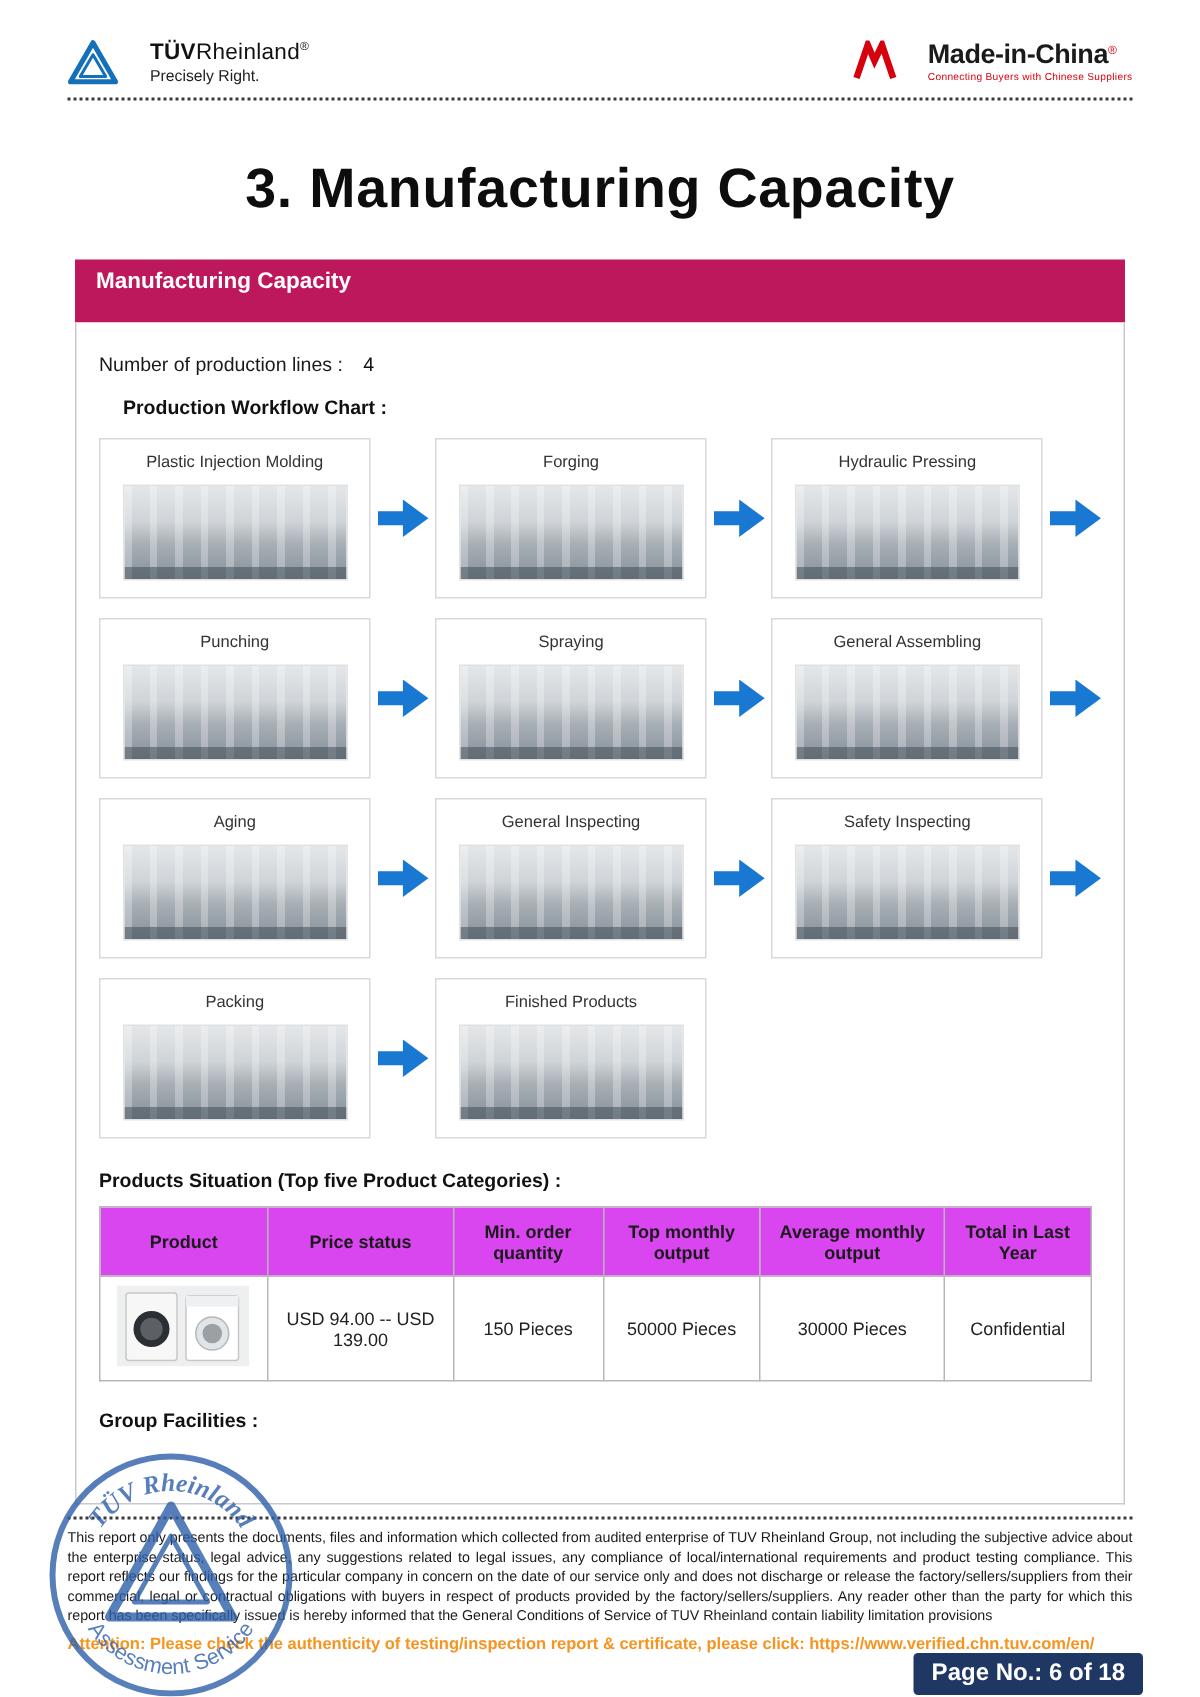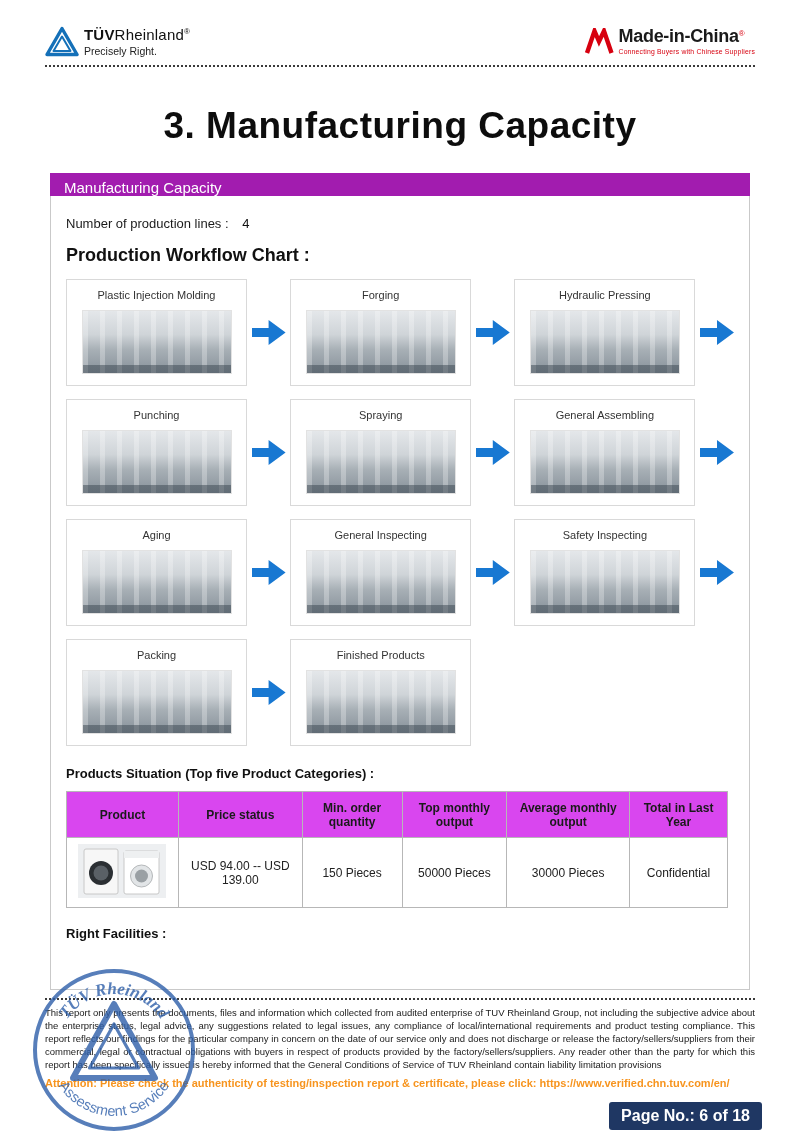--- a/index.html
+++ b/index.html
@@ -6,43 +6,43 @@
   body {
     width: 800px; height: 1131px; margin: 0 auto;
     background: #ffffff; color: #111;
     font-family: "Liberation Sans", sans-serif;
     position: relative; overflow: hidden;
   }
   .page { position: relative; width: 800px; height: 1131px; }
 
   
   .header { display: flex; justify-content: space-between; align-items: flex-start; padding: 26px 45px 0 45px; }
-  .logo-block { display: flex; align-items: flex-end; gap: 5px; }
+  .logo-block { display: flex; align-items: center; gap: 21px; }
   .tuv-text .brand { font-size: 15px; letter-spacing: .2px; }
   .tuv-text .brand b { font-weight: bold; }
   .tuv-text .reg { font-size: 8px; vertical-align: super; }
   .tuv-text .tagline { font-size: 10.5px; color: #222; margin-top: 2px; }
   .mic-text { text-align: left; }
   .mic-text .brand { font-size: 18px; font-weight: bold; color: #1a1a1a; letter-spacing: -0.3px; }
   .mic-text .reg { font-size: 8px; vertical-align: super; color: #d7000f; }
   .mic-text .tagline { font-size: 6.8px; color: #d7000f; margin-top: 1px; letter-spacing: .2px; }
   .dotted-rule { margin: 8px 45px 0 45px; border-top: 2px dotted #3a3a3a; height: 0; }
 
   
   .page-title { text-align: center; font-size: 37px; font-weight: bold; margin-top: 38px; letter-spacing: .5px; color: #0d0d0d; }
 
   
   .box { width: 700px; margin: 26px auto 0 auto; }
-  .box-bar { background: #a21caf; color: #fff; font-size: 15px; font-weight: normal; height: 23px; line-height: 30px; padding-left: 14px; }
+  .box-bar { background: #be185d; color: #fff; font-size: 15px; font-weight: bold; height: 42px; line-height: 30px; padding-left: 14px; }
   .box-body { border: 1px solid #c9c9c9; border-top: none; background: #fff; padding: 14px 15px 48px 15px; }
 
   .field-line { margin-top: 6px; font-size: 13px; }
   .field-label { font-weight: normal; color: #1a1a1a; }
   .field-value { margin-left: 10px; font-weight: normal; }
-  .wf-title { margin-top: 14px; font-size: 18px; font-weight: bold; }
+  .wf-title { margin-top: 14px; font-size: 13px; font-weight: bold; margin-left: 16px; }
 
   
   .wf-row {
     display: grid;
     grid-template-columns: 181px 34px 181px 34px 181px 34px;
     justify-content: space-between; align-items: center;
     margin-top: 13px;
   }
   .wf-card { width: 181px; border: 1px solid #d9d9d9; background: #fff; text-align: center; padding: 9px 5px 11px 5px; }
   .wf-label { font-size: 11px; color: #333; margin-bottom: 9px; white-space: nowrap; }
@@ -225,21 +225,21 @@
             </td>
             <td>USD 94.00 -- USD 139.00</td>
             <td>150 Pieces</td>
             <td>50000 Pieces</td>
             <td>30000 Pieces</td>
             <td>Confidential</td>
           </tr>
         </tbody>
       </table>
 
-      <div class="facilities-title">Right Facilities :</div>
+      <div class="facilities-title">Group Facilities :</div>
     </div>
   </div>
 
   <div class="footer-rule"></div>
   <div class="disclaimer">This report only presents the documents, files and information which collected from audited enterprise of TUV Rheinland Group, not including the subjective advice about the enterprise status, legal advice, any suggestions related to legal issues, any compliance of local/international requirements and product testing compliance. This report reflects our findings for the particular company in concern on the date of our service only and does not discharge or release the factory/sellers/suppliers from their commercial, legal or contractual obligations with buyers in respect of products provided by the factory/sellers/suppliers. Any reader other than the party for which this report has been specifically issued is hereby informed that the General Conditions of Service of TUV Rheinland contain liability limitation provisions</div>
   <div class="attention">
     <span>Attention: Please check the authenticity of testing/inspection report &amp; certificate, please click:  </span><span class="link">https://www.verified.chn.tuv.com/en/</span>
   </div>
 
   <svg class="stamp" viewBox="0 0 168 168">

